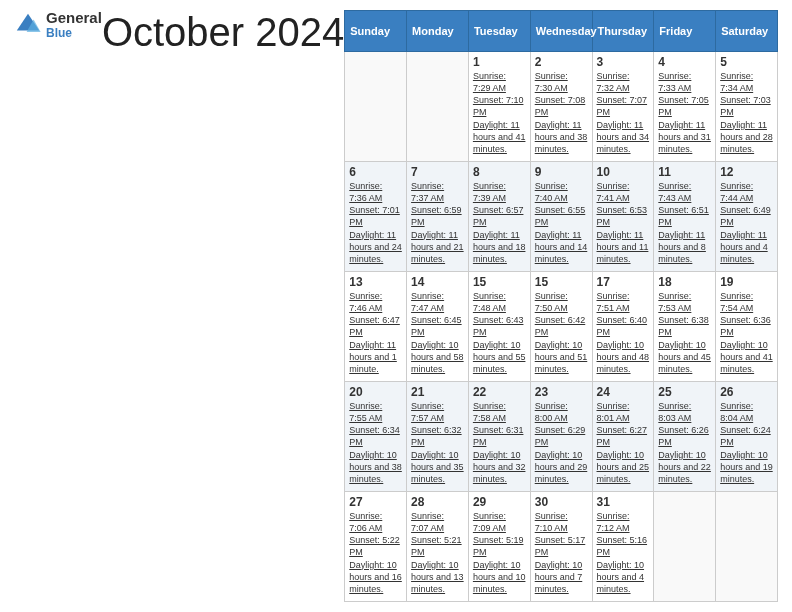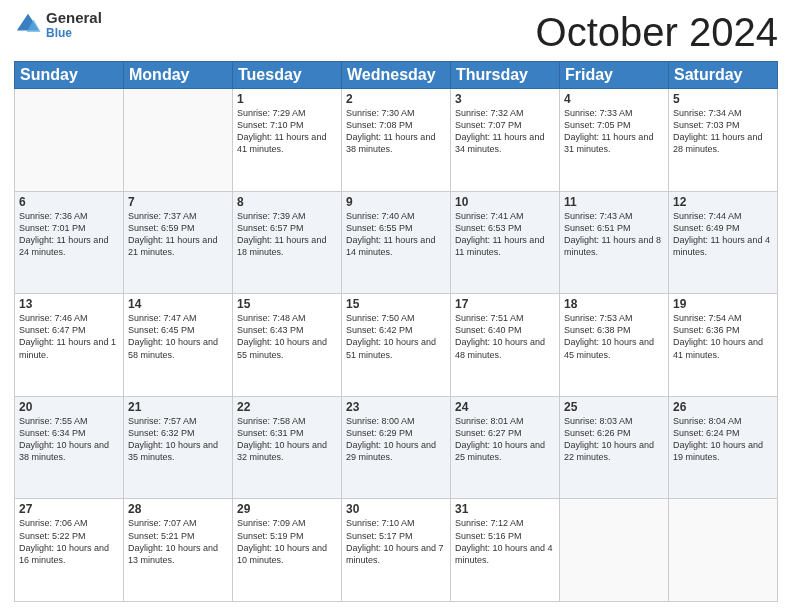--- a/index.html
+++ b/index.html
@@ -7,21 +7,21 @@
       font-family: Arial, sans-serif;
       background: #fff;
       width: 792px;
       height: 612px;
       overflow: hidden;
     }
     .page {
       width: 792px;
       height: 612px;
       display: flex;
-      flex-direction: column;
+      flex-direction: row;
       padding: 10px 14px 10px 14px;
     }
     .header {
       display: flex;
       justify-content: space-between;
       align-items: flex-start;
       margin-bottom: 6px;
     }
     .logo {
       display: flex;
@@ -61,23 +61,23 @@
     }
     .calendar {
       width: 100%;
       border-collapse: collapse;
       flex: 1;
       table-layout: fixed;
     }
     .calendar th {
       background: #3a7fc1;
       color: #fff;
-      font-size: 16px;
+      font-size: 11px;
       font-weight: bold;
-      padding: 4px 5px;
+      padding: 14px 5px;
       border: 1px solid #2d6aa0;
       text-align: left;
     }
     .calendar td {
       border: 1px solid #ccc;
       vertical-align: top;
       padding: 3px 4px;
       font-size: 9.5px;
       color: #333;
       background: #fff;
@@ -89,20 +89,21 @@
     .day-num {
       font-size: 12px;
       font-weight: bold;
       display: block;
       margin-bottom: 1px;
     }
     .cell-info {
       font-size: 9px;
       line-height: 1.35;
       color: #333;
+      text-decoration: underline;
     }
     .row-shade td {
       background: #f0f4f8;
     }
   </style>
 </head>
 <body>
 
 <div class="page">
   <div class="header">

